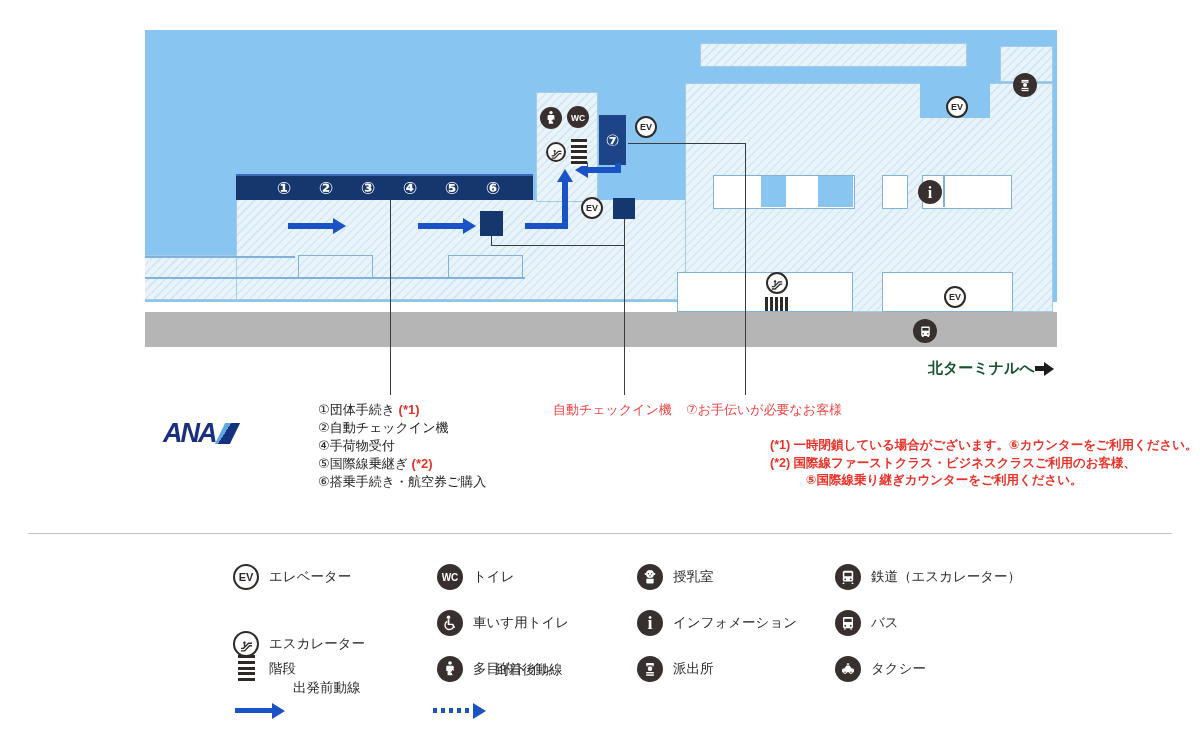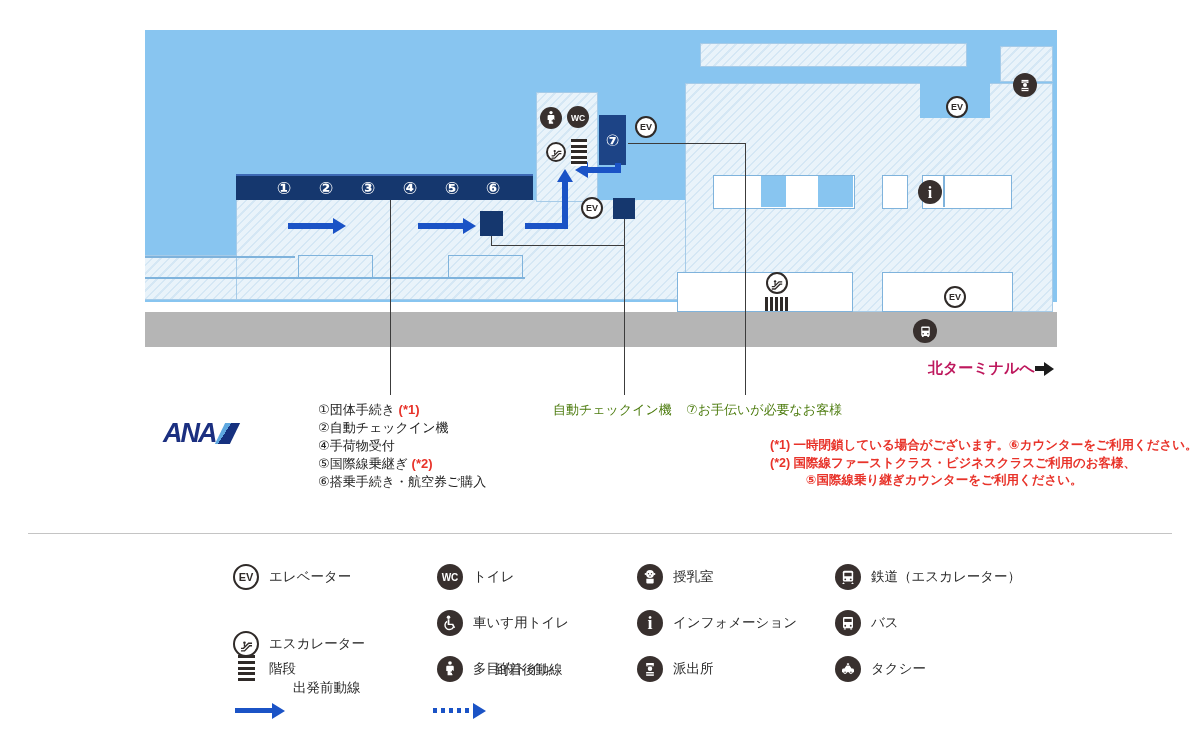--- a/index.html
+++ b/index.html
@@ -27,24 +27,24 @@
   .stairsH{background:repeating-linear-gradient(to right,#2F2A28 0 2.6px,#fff 2.6px 5px);}
   
   .ashaft{position:absolute;background:#1B53C6;}
   .ahead-r{position:absolute;width:0;height:0;border-top:8px solid transparent;border-bottom:8px solid transparent;border-left:13px solid #1B53C6;}
   .ahead-l{position:absolute;width:0;height:0;border-top:8px solid transparent;border-bottom:8px solid transparent;border-right:13px solid #1B53C6;}
   .ahead-u{position:absolute;width:0;height:0;border-left:8px solid transparent;border-right:8px solid transparent;border-bottom:13px solid #1B53C6;}
   .dotted{background:repeating-linear-gradient(to right,#1B53C6 0 4px,rgba(0,0,0,0) 4px 8px);}
   
   .note-list{position:absolute;left:318px;top:401px;font-size:13px;line-height:18px;color:#222;}
   .rnote{color:#E8332A;font-weight:bold;}
-  .maplabel{position:absolute;top:401px;font-size:13px;color:#4d7c0f;}
+  .maplabel{position:absolute;top:401px;font-size:13px;color:#ef4444;}
   .rednotes{position:absolute;left:770px;top:437px;font-size:12.5px;line-height:17.5px;font-weight:bold;color:#E8332A;}
   .rednotes .ind{margin-left:36px;}
-  .north{position:absolute;left:928px;top:359px;font-size:15px;font-weight:bold;color:#be185d;display:flex;align-items:center;}
+  .north{position:absolute;left:928px;top:359px;font-size:15px;font-weight:bold;color:#14532d;display:flex;align-items:center;}
   .north .nbar{width:13px;height:5px;background:#1c1c1c;display:inline-block;}
   .north .ntri{width:0;height:0;border-top:7px solid transparent;border-bottom:7px solid transparent;border-left:10px solid #1c1c1c;display:inline-block;margin-left:-4px;}
   
   .ana{position:absolute;left:163px;top:394px;display:flex;align-items:center;margin-top:26px;}
   .ana .txt{font-style:italic;font-weight:800;font-size:27px;line-height:27px;color:#1B2F80;letter-spacing:-2px;}
   .ana .slash{width:15px;height:21px;margin-left:4px;transform:skewX(-26deg);
               background:linear-gradient(100deg,#5FA8E0 0 34%,#16317F 34%);}
   
   .divider{position:absolute;left:28px;top:533px;width:1144px;height:1px;background:#C4C4C4;}
   .lg-row{position:absolute;display:flex;align-items:center;gap:10px;}

